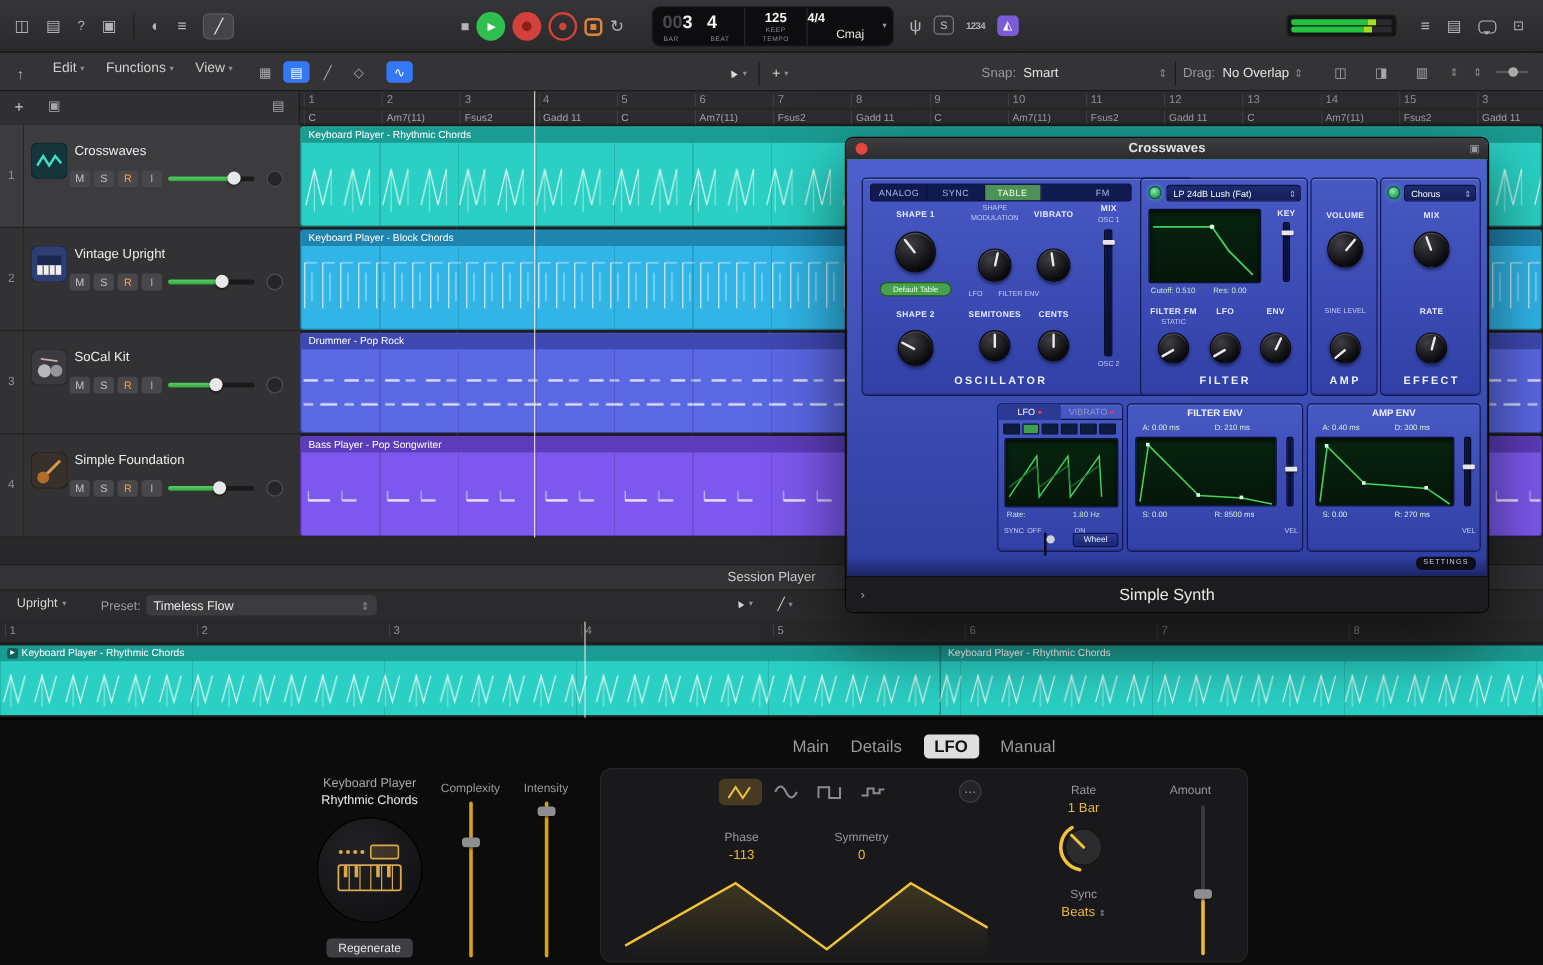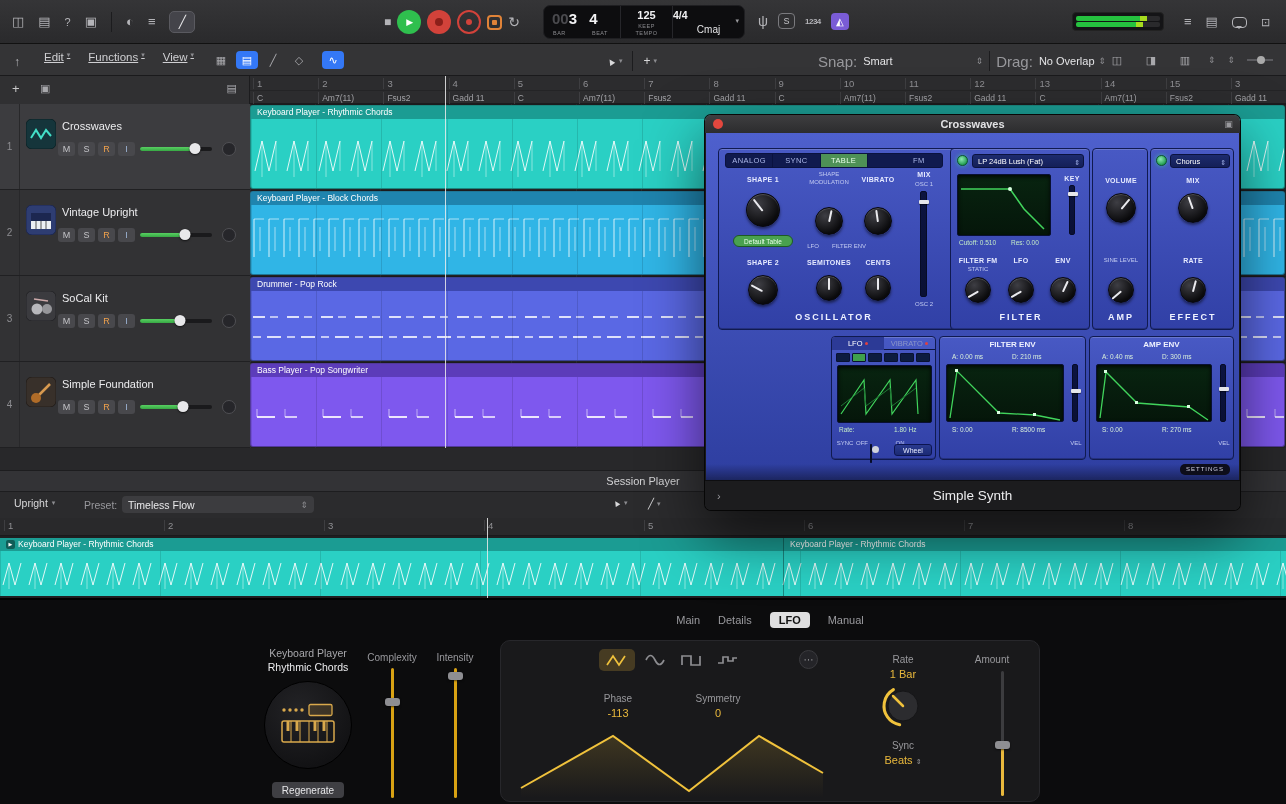--- a/index.html
+++ b/index.html
@@ -23,27 +23,27 @@
   .lcd-big { font-size:15px; font-weight:bold; color:#f2f2f4; }
   .dim { color:#4a4a4e; }
   .lcd-sub { font-size:5.5px; color:#8a8a8e; letter-spacing:.5px; }
   .mbar { height:5px; border-radius:2px; margin:1px 0; }
   .bubble { width:15px; height:11px; border:1.5px solid #b4b4b8; border-radius:4px; position:relative; }
   .bubble::after { content:''; position:absolute; left:3px; bottom:-5px; border:3px solid transparent; border-top-color:#b4b4b8; }
 
   
   .toolbar { position:absolute; left:0; top:44px; width:100%; height:32px;
     background:#343436; border-bottom:1px solid #1a1a1c; }
-  .menu-item { font-size:11.5px; color:#cfcfd2; display:flex; align-items:flex-start; gap:3px;text-decoration:underline; }
+  .menu-item { font-size:11.5px; color:#cfcfd2; display:flex; align-items:center; gap:3px; }
   .chev { font-size:7px; color:#8d8d91; }
   .tibtn { width:22px; height:18px; border-radius:4px; display:flex; align-items:center; justify-content:center;
     font-size:11px; color:#a8a8ac; }
   .tibtn.blue { background:#3478f6; color:#fff; }
   .sval { font-size:11px; color:#e4e4e6; }
-  .slbl { font-size:15px; color:#98989c; }
+  .slbl { font-size:11px; color:#98989c; }
   .updn { font-size:9px; color:#8d8d91; }
 
   
   .ruler { position:absolute; left:0; top:76px; width:100%; height:28px; background:#2c2c2e; border-bottom:1px solid #1c1c1e; }
   .ruler-left { position:absolute; left:0; top:0; width:250px; height:28px; background:#303032; border-right:1px solid #1c1c1e; }
   .rbar { position:absolute; top:2px; font-size:9.5px; color:#8f8f93; border-left:1px solid #3e3e41; padding-left:3px; line-height:11px; }
   .rchord { position:absolute; top:1px; font-size:8.5px; color:#a2a2a6; border-left:1px solid #3e3e41; padding-left:3px; line-height:12px; white-space:nowrap; }
 
   
   .theaders { position:absolute; left:0; top:104px; width:250px; height:344px; background:#2c2c2e; border-right:1px solid #1a1a1c; }
@@ -140,21 +140,21 @@
   .lower-ruler { position:absolute; left:0; top:518px; width:100%; height:18px; background:#29292b; border-bottom:1px solid #1a1a1c; }
   .lane { position:absolute; left:0; top:536px; width:100%; height:62px; background:#1f1f21; }
   .lane-region { position:absolute; left:0; top:2px; width:1286px; height:58px; overflow:hidden; }
   .lane-head { position:absolute; left:0; top:0; width:100%; height:13px; background:rgba(0,0,0,.26); z-index:2; }
   .lane-lbl { position:absolute; top:0; font-size:8.5px; line-height:13px; color:#fff; white-space:nowrap; display:flex; align-items:center; gap:3px; }
   .lane-pat { position:absolute; left:0; top:13px; width:100%; height:45px; }
 
   
   .editor { position:absolute; left:0; top:598px; width:100%; height:206px; background:#0c0c0d; border-top:2px solid #000; }
   .etabs { position:absolute; left:500px; top:12px; width:540px; display:flex; justify-content:center; gap:18px; align-items:center; }
-  .etab { font-size:11px; color:#9a9a9e; }
+  .etab { font-size:14px; color:#9a9a9e; }
   .etab.active { background:#dededf; color:#111; border-radius:4px; padding:2px 9px; font-weight:bold; }
   .elabel { font-size:10px; color:#98989c; text-align:center; }
   .eval { font-size:11px; color:#e9b83c; text-align:center; }
   .vslider { position:absolute; width:3px; border-radius:2px; background:#d9a213; }
   .vshandle { position:absolute; left:-6px; width:15px; height:8px; border-radius:3px; background:#8e8e92;
     box-shadow:0 1px 2px rgba(0,0,0,.6); }
   .lfo-panel { position:absolute; left:500px; top:40px; width:540px; height:162px; background:#19191b;
     border:1px solid #27272b; border-radius:10px; }
   .wbtn { position:absolute; top:8px; height:22px; border-radius:5px; display:flex; align-items:center; justify-content:center; }
   .wbtn.on { background:rgba(233,184,60,.22); }

